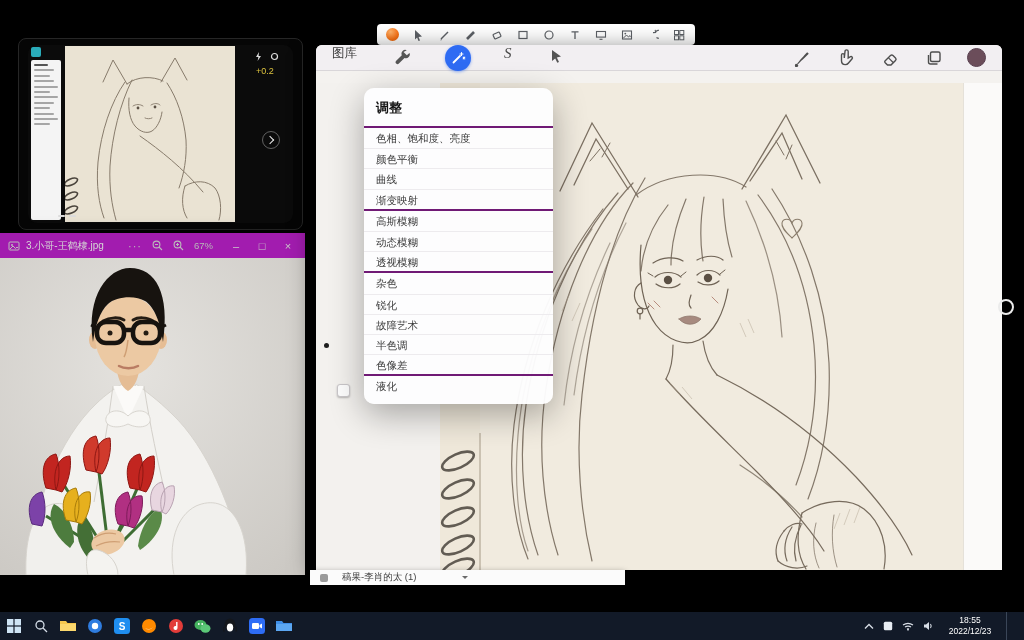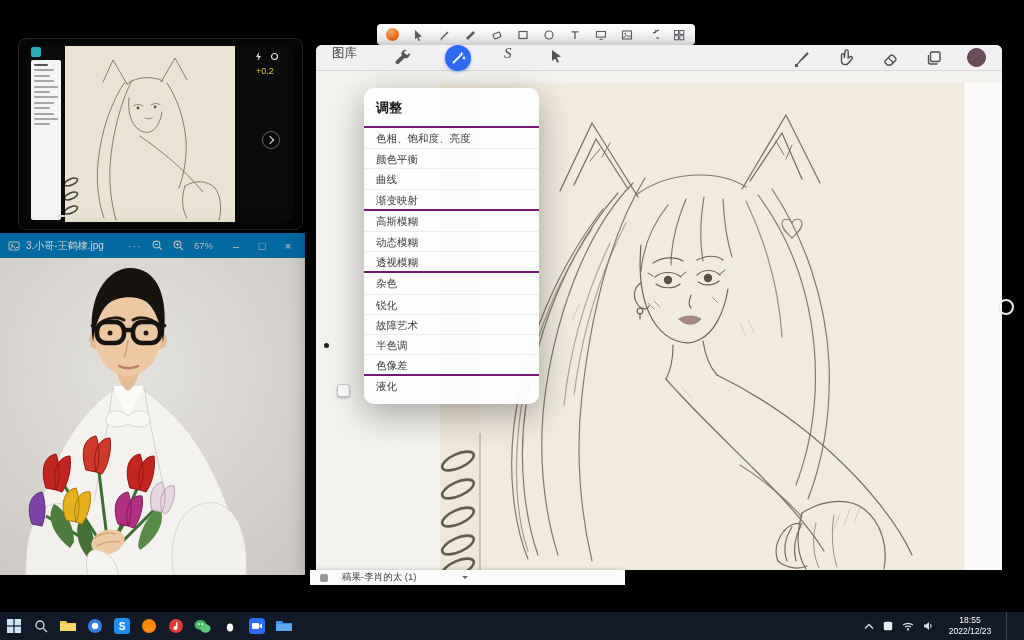--- a/index.html
+++ b/index.html
@@ -34,21 +34,21 @@
   .cam-next{position:absolute;left:234px;top:86px;width:18px;height:18px;
     border:1.5px solid rgba(255,255,255,.35);border-radius:50%;}
   .cam-next::after{content:"";position:absolute;left:4px;top:5px;width:5px;height:5px;
     border-right:1.5px solid #eee;border-top:1.5px solid #eee;transform:rotate(45deg);}
   .cam-ticks{position:absolute;left:30px;bottom:6px;display:flex;gap:4px;}
   .cam-ticks i{display:block;width:7px;height:2px;background:#ddd;border-radius:1px;}
 
   
   .photos-win{position:absolute;left:0;top:233px;width:305px;height:342px;background:#141414;
     box-shadow:0 4px 18px rgba(0,0,0,.55);}
-  .pv-titlebar{height:25px;background:#0369a1;display:flex;align-items:center;color:#c9c9c9;
+  .pv-titlebar{height:25px;background:#a21caf;display:flex;align-items:center;color:#c9c9c9;
     font-size:10px;padding-left:8px;}
   .pv-title{margin-left:6px;color:#d6d6d6;white-space:nowrap;}
   .pv-cluster{margin-left:auto;display:flex;align-items:center;gap:10px;color:#b9b9b9;padding-right:4px;}
   .pv-more{font-size:11px;letter-spacing:1px;}
   .pv-zoom{font-size:9.5px;}
   .pv-winbtns{display:flex;}
   .pv-btn{width:26px;height:25px;display:flex;align-items:center;justify-content:center;
     font-size:11px;color:#c9c9c9;}
   .pv-content{position:absolute;top:25px;left:0;right:0;bottom:0;overflow:hidden;}
 
@@ -67,21 +67,21 @@
   .color-dot{width:19px;height:19px;border-radius:50%;background:#6b4d5a;border:1px solid #594050;}
   .pc-canvas{position:absolute;left:0;right:0;top:38px;bottom:0;background:#f3f1ee;overflow:hidden;}
   .sketch-wrap{position:absolute;left:124px;top:0;width:523px;height:487px;}
   .paper-strip{position:absolute;left:647px;top:0;right:0;bottom:0;background:#fbfaf9;
     border-left:1px solid #e5e1d9;}
   .side-dot{position:absolute;left:8px;top:260px;width:5px;height:5px;border-radius:50%;background:#1e1e1e;}
   .side-btn{position:absolute;left:21px;top:301px;width:13px;height:13px;background:#fdfdfd;
     border:1px solid #c9c6c9;border-radius:3px;box-shadow:0 1px 2px rgba(0,0,0,.25);}
 
   
-  .adj-panel{position:absolute;left:48px;top:43px;width:175px;background:rgba(253,253,254,.96);
+  .adj-panel{position:absolute;left:48px;top:43px;width:189px;background:rgba(253,253,254,.96);
     border-radius:10px;box-shadow:0 10px 34px rgba(0,0,0,.32);padding:9px 0 8px;}
   .adj-title{font-size:13px;font-weight:bold;color:#141414;padding:2px 12px 9px;}
   .adj-group{border-top:2px solid #701a75;}
   .adj-group + .adj-group{}
   .adj-row{height:20.2px;line-height:20.2px;font-size:10.5px;color:#3a3a3a;padding-left:12px;
     white-space:nowrap;overflow:hidden;}
   .adj-row + .adj-row{border-top:1px solid #edebee;}
 
   
   .wechat-bar{position:absolute;left:310px;top:570px;width:315px;height:15px;background:#fbfbfb;

